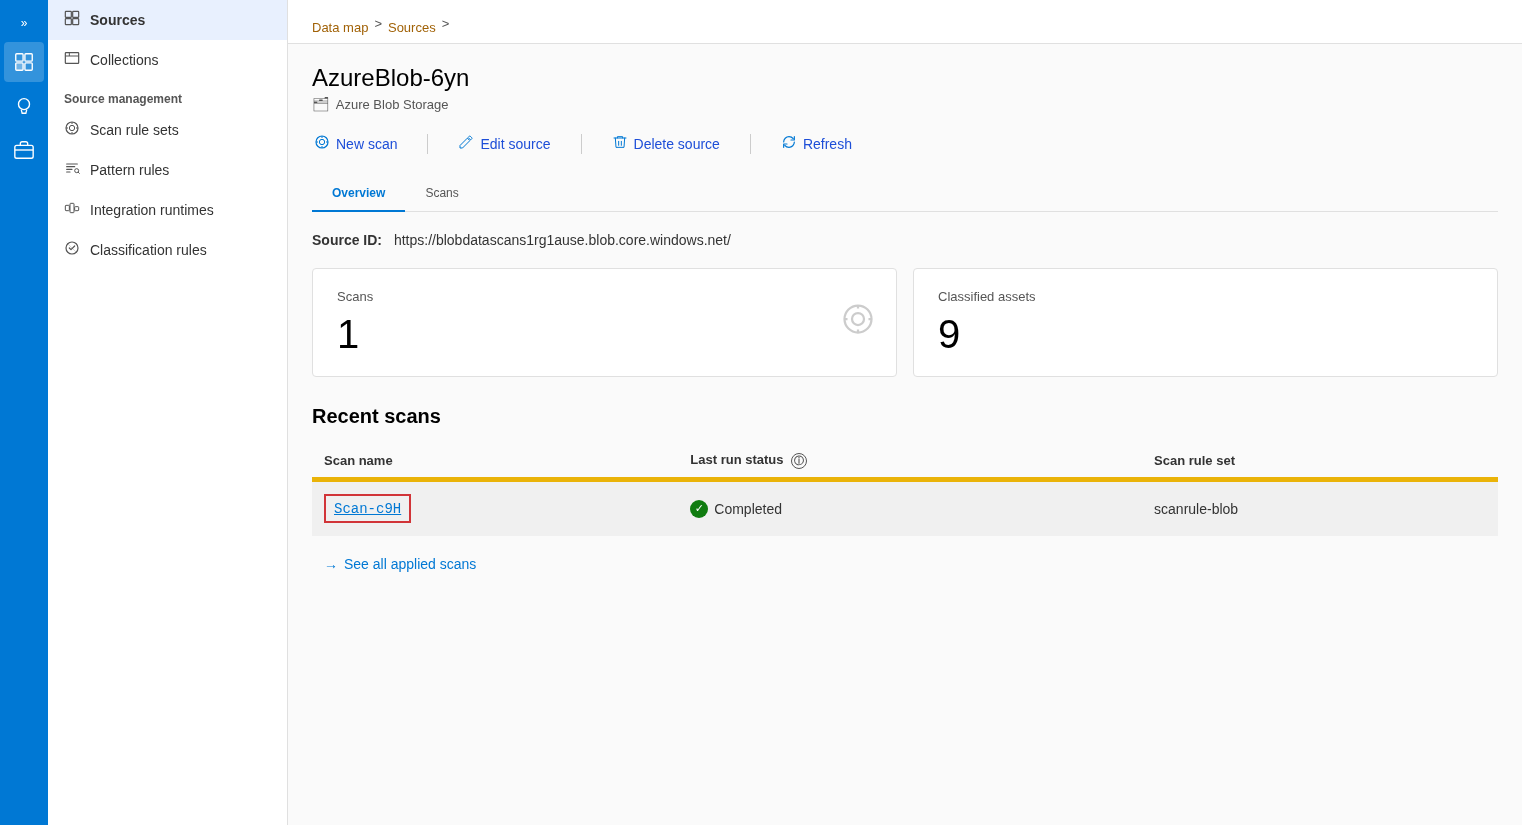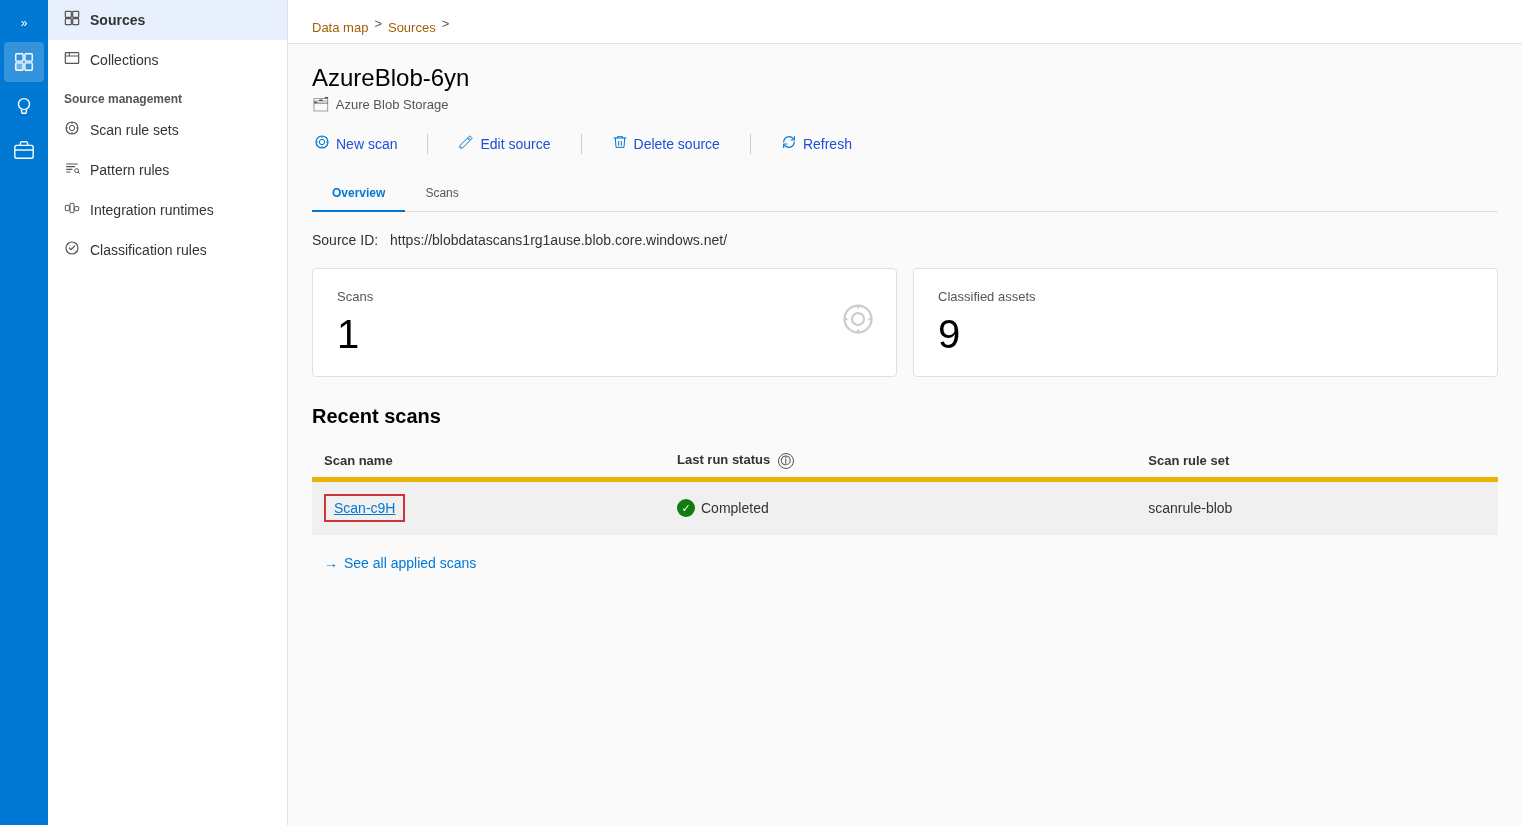--- a/index.html
+++ b/index.html
@@ -153,21 +153,21 @@
       border-bottom: 2px solid #0078d4;
       font-weight: 600;
     }
 
     
     .source-id-row {
       font-size: 14px;
       color: #333;
       margin-bottom: 20px;
     }
-    .source-id-row span.label { font-weight: 400; margin-right: 8px; }
+    .source-id-row span.label { font-weight: 700; margin-right: 8px; }
     .source-id-row span.value { color: #333; margin-top: 24px; }
 
     
     .stats-row {
       display: flex;
       gap: 16px;
       margin-bottom: 28px;
     }
     .stat-card {
       background: #fff;
@@ -226,20 +226,21 @@
       color: #333;
       border-bottom: 1px solid #f0f0f0;
     }
     .scans-table tr.highlighted td {
       background: #f0f0f0;
     }
     .scan-link {
       color: #0078d4;
       text-decoration: underline;
       cursor: pointer;
+      font-family: Liberation Mono, monospace;
     }
     .status-badge {
       display: flex;
       align-items: center;
       gap: 6px;
     }
     .status-dot {
       width: 18px;
       height: 18px;
       border-radius: 50%;

